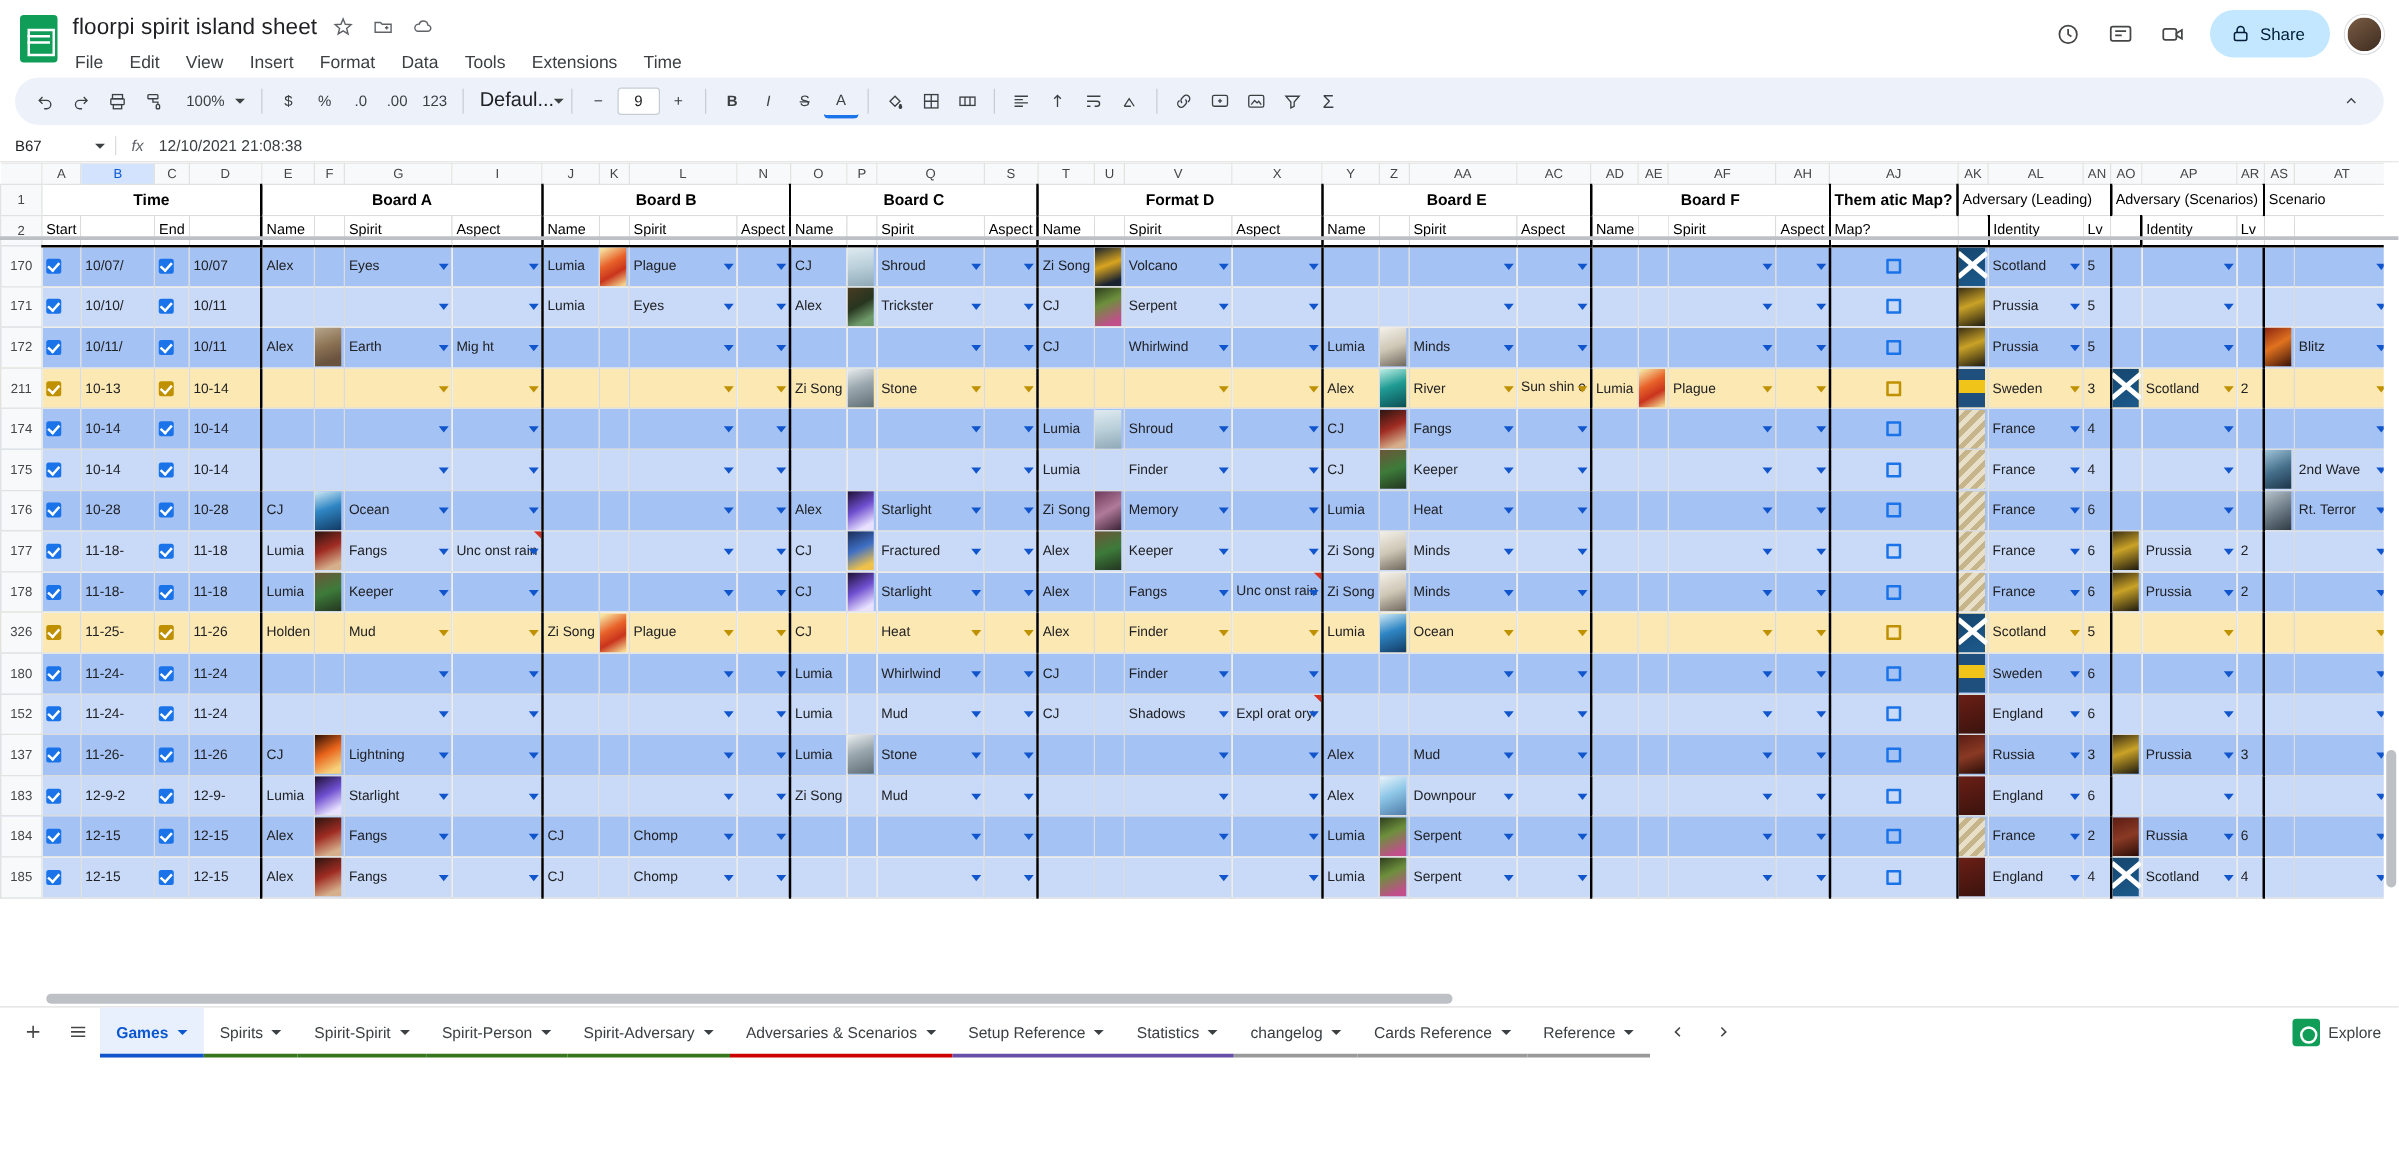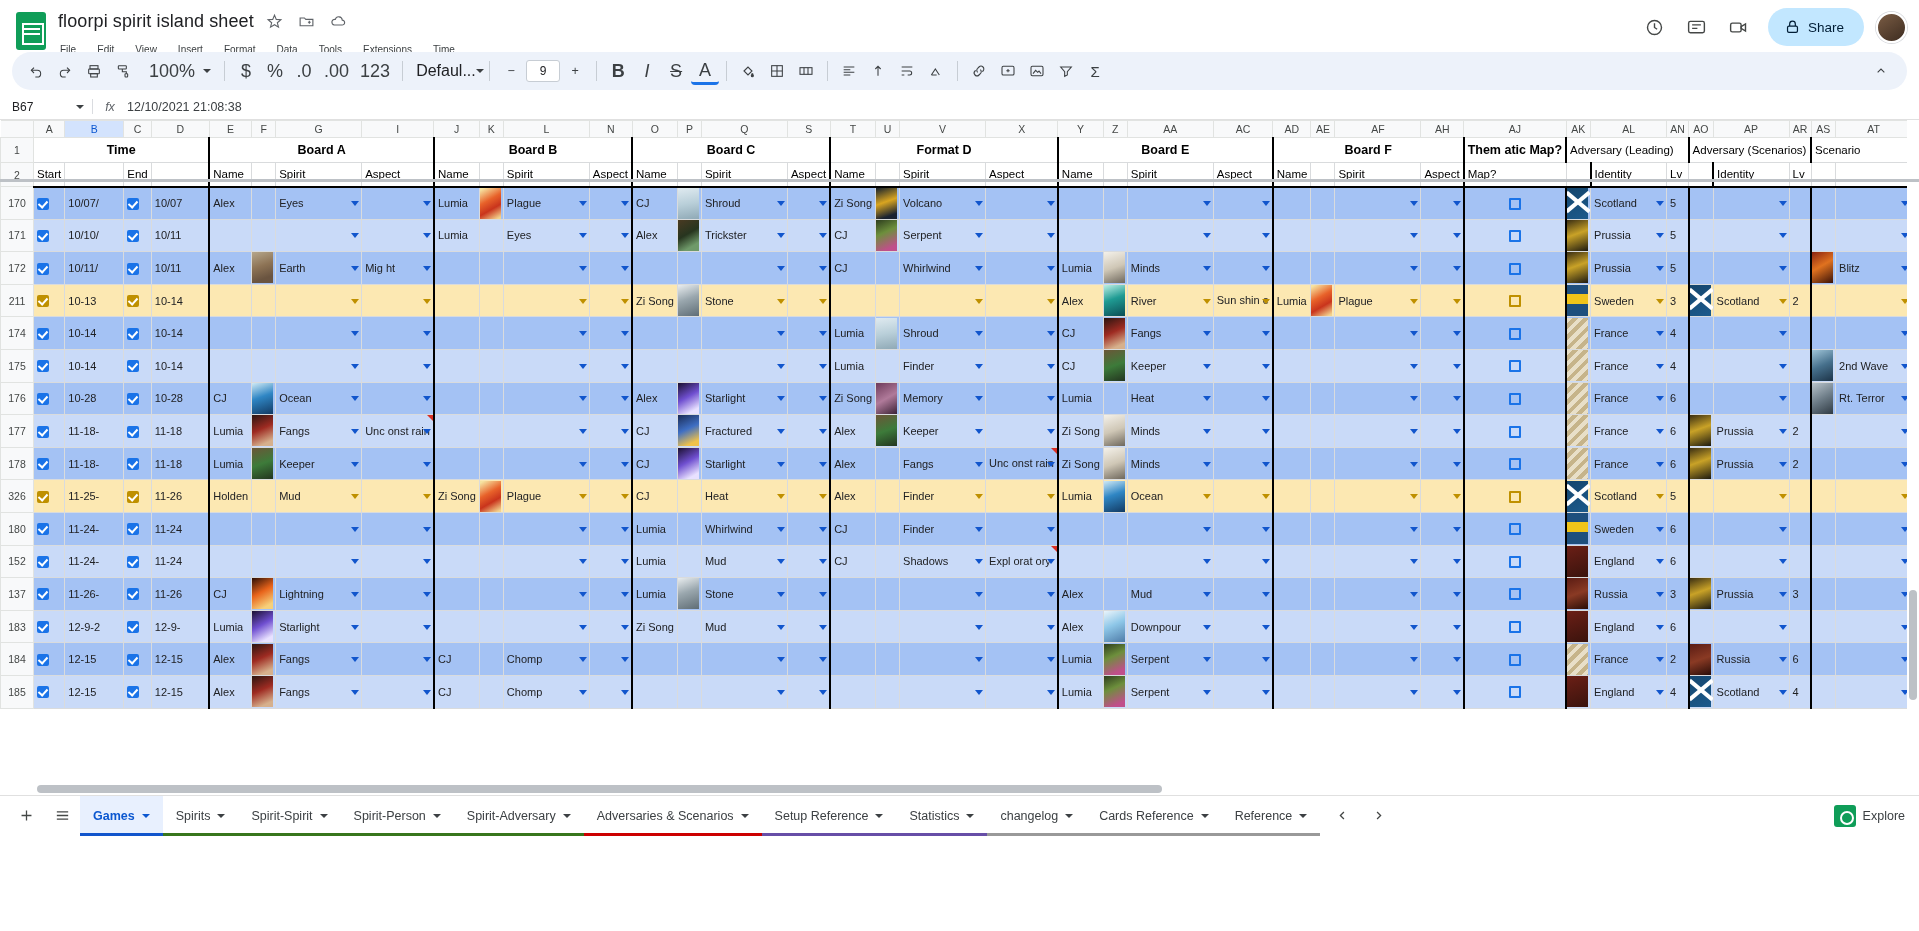--- a/index.html
+++ b/index.html
@@ -1,48 +1,48 @@
 <!DOCTYPE html>
 <html><head>
 <meta charset="utf-8">
 <style>
   * { box-sizing: border-box; margin:0; padding:0; }
   html,body { width:1919px; height:931px; overflow:hidden;
     font-family:"Liberation Sans", sans-serif; background:#fff; color:#202124; }
 
   
-  .topbar { height:52px; display:flex; align-items:flex-start; padding:8px 14px 0 14px; position:relative; }
+  .topbar { height:62px; display:flex; align-items:flex-start; padding:8px 14px 0 14px; position:relative; }
   .sheets-logo { width:34px; height:44px; display:flex; align-items:flex-start; justify-content:center; padding-top:4px;}
   .logo-box { width:30px; height:38px; background:#0f9d58; border-radius:3px; position:relative; }
   .logo-box:after{content:"";position:absolute;left:6px;top:11px;width:18px;height:18px;border:2px solid #fff;}
   .logo-box:before{content:"";position:absolute;left:6px;top:16px;width:18px;height:2px;background:#fff;box-shadow:0 5px 0 #fff;}
   .title-block { margin-left:10px; }
   .doc-title-row { display:flex; align-items:center; height:26px; }
   .doc-title { font-size:18px; color:#202124; letter-spacing:.1px; }
   .titleicon { width:22px; height:22px; margin-left:10px; display:inline-flex; align-items:center; justify-content:center; color:#5f6368; }
   .titleicon svg{width:17px;height:17px;fill:none;stroke:#5f6368;stroke-width:1.6;}
   .menubar { display:flex; gap:17px; margin-top:4px; height:22px; align-items:center;}
-  .menubar span { font-size:10px; color:#3c4043; cursor:pointer; padding:2px 2px; border-radius:3px;}
+  .menubar span { font-size:14px; color:#3c4043; cursor:pointer; padding:2px 2px; border-radius:3px;}
 
   .top-right { position:absolute; right:12px; top:8px; display:flex; align-items:center; gap:4px;}
   .tr-icon { width:38px; height:38px; border-radius:50%; display:flex;align-items:center;justify-content:center; cursor:pointer;}
   .tr-icon svg{width:21px;height:21px;stroke:#444746;fill:none;stroke-width:1.6;}
   .share-btn { display:flex; align-items:center; gap:7px; background:#c2e7ff; color:#001d35;
     border-radius:19px; height:38px; padding:0 20px 0 16px; font-size:13.5px; cursor:pointer; margin-left:6px;}
   .share-btn svg{width:17px;height:17px;stroke:#001d35;fill:none;stroke-width:1.7;}
   .avatar { width:31px; height:31px; border-radius:50%; margin-left:8px;
     background:linear-gradient(145deg,#7a5c44,#3d2c20); border:2px solid #fff; box-shadow:0 0 0 1px #dadce0;}
 
   
   .toolbar { margin:0 12px; height:38px; background:#edf2fa; border-radius:20px;
     display:flex; align-items:center; padding:0 10px; gap:1px; position:relative;}
   .tb { height:28px; min-width:28px; padding:0 5px; border-radius:4px; display:flex; align-items:center;
     justify-content:center; font-size:12.5px; color:#3c4043; cursor:pointer;}
   .tb svg{width:16px;height:16px;stroke:#3c4043;fill:none;stroke-width:1.6;}
-  .tb.txt{font-size:18px;}
+  .tb.txt{font-size:12px;}
   .sep { width:1px; height:20px; background:#c7cdd4; margin:0 6px;}
   .zoomctl { display:flex; align-items:center; gap:3px; padding:0 6px; height:28px; border-radius:4px; cursor:pointer;}
   .caret { width:0;height:0;border-left:4px solid transparent;border-right:4px solid transparent;border-top:4px solid #3c4043;}
   .fontbox { width:72px; display:flex; align-items:center; justify-content:space-between; padding:0 6px; height:28px;border-radius:4px;cursor:pointer;}
   .fsbox { width:34px;height:22px;border:1px solid #c7cdd4;border-radius:3px;background:#fff;display:flex;align-items:center;justify-content:center;font-size:12px;}
   .collapse { position:absolute; right:12px; top:5px;}
 
   
   .formulabar { height:26px; display:flex; align-items:center; border-bottom:1px solid #e0e0e0; margin-top:4px;}
   .namebox { width:92px; display:flex; align-items:center; justify-content:space-between; padding:0 8px 0 12px; font-size:12px;}

